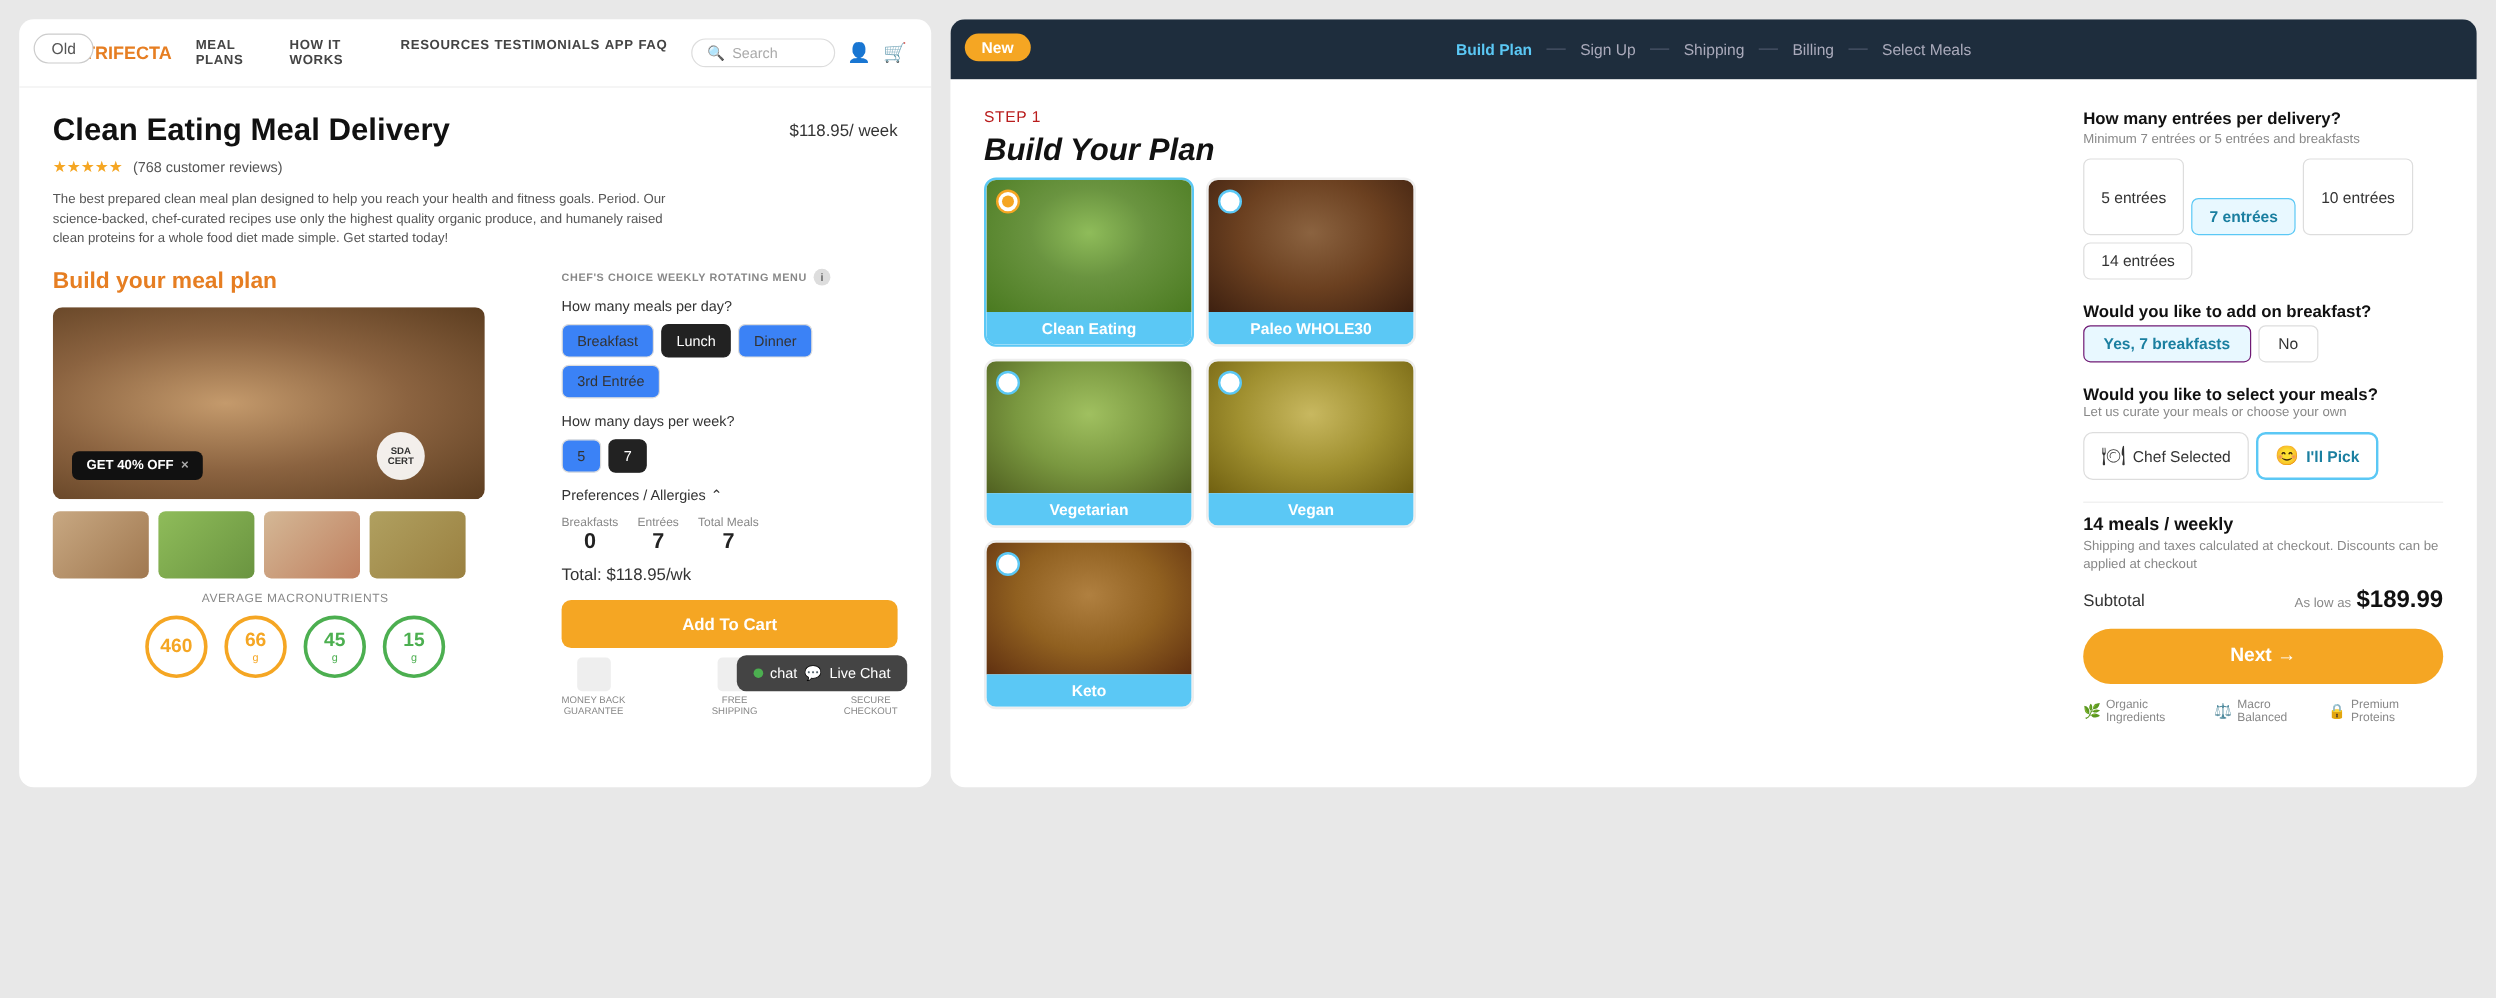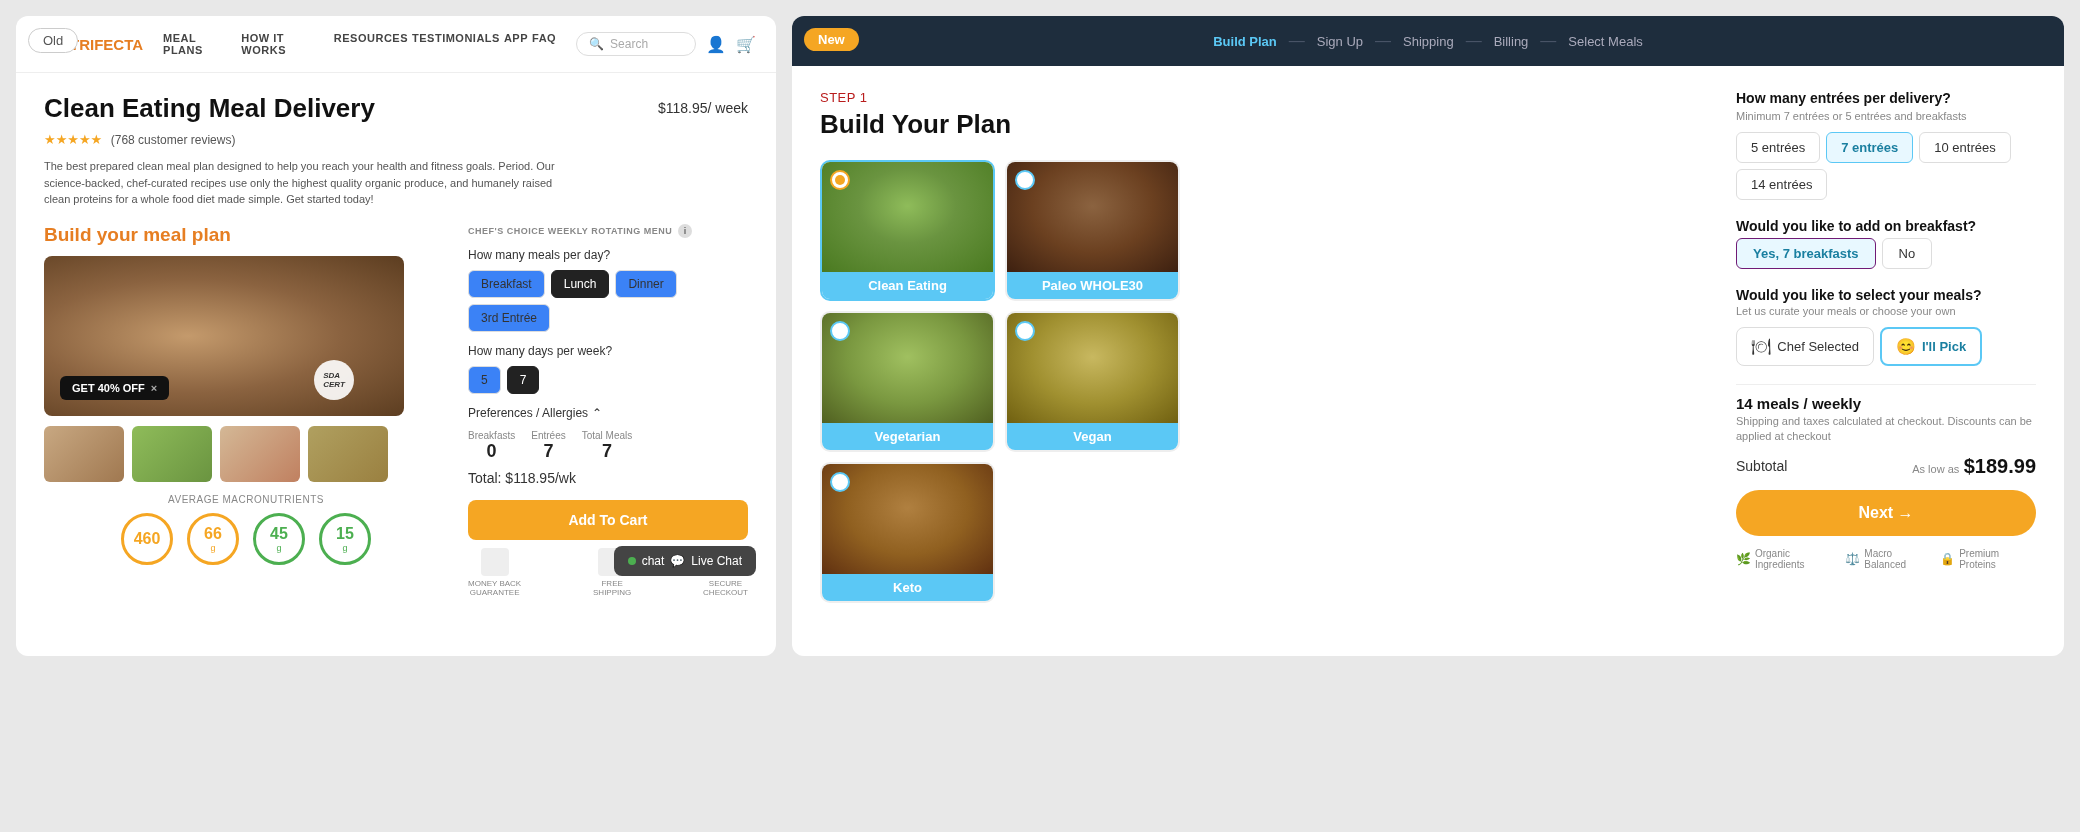--- a/index.html
+++ b/index.html
@@ -160,23 +160,23 @@
       bottom: 16px;
       right: 50px;
       background: rgba(255,255,255,0.9);
       border-radius: 50%;
       width: 40px;
       height: 40px;
       display: flex;
       align-items: center;
       justify-content: center;
       font-size: 8px;
+      text-align: center;
       color: #333;
       font-weight: 600;
-      font-style: italic;
     }
     .old-thumb-row {
       display: flex;
       gap: 8px;
       margin-top: 10px;
     }
     .old-thumb {
       width: 80px;
       height: 56px;
       border-radius: 6px;
@@ -412,21 +412,22 @@
       font-size: 13px;
       color: #b91c1c;
       margin-bottom: 4px;
       text-transform: uppercase;
       letter-spacing: 0.5px;
     }
     .new-page-title {
       font-size: 26px;
       font-weight: 700;
       color: #111;
-      margin-bottom: 20px;
+      margin-bottom: 8px;
+      font-style: italic;
     }
     .new-meal-grid {
       display: grid;
       grid-template-columns: 1fr 1fr;
       gap: 10px;
       width: 360px;
     }
     .new-meal-card {
       border-radius: 10px;
       overflow: hidden;
@@ -521,20 +522,21 @@
       font-size: 13px;
       cursor: pointer;
       background: white;
       color: #333;
     }
     .config-btn.active {
       background: #e8f8ff;
       border-color: #5bc8f5;
       color: #1a7fa0;
       font-weight: 600;
+      margin-top: 33px;
     }
     .breakfast-options {
       display: flex;
       gap: 6px;
       margin-bottom: 18px;
     }
     .breakfast-btn {
       border: 1px solid #701a75;
       border-radius: 6px;
       padding: 7px 16px;

